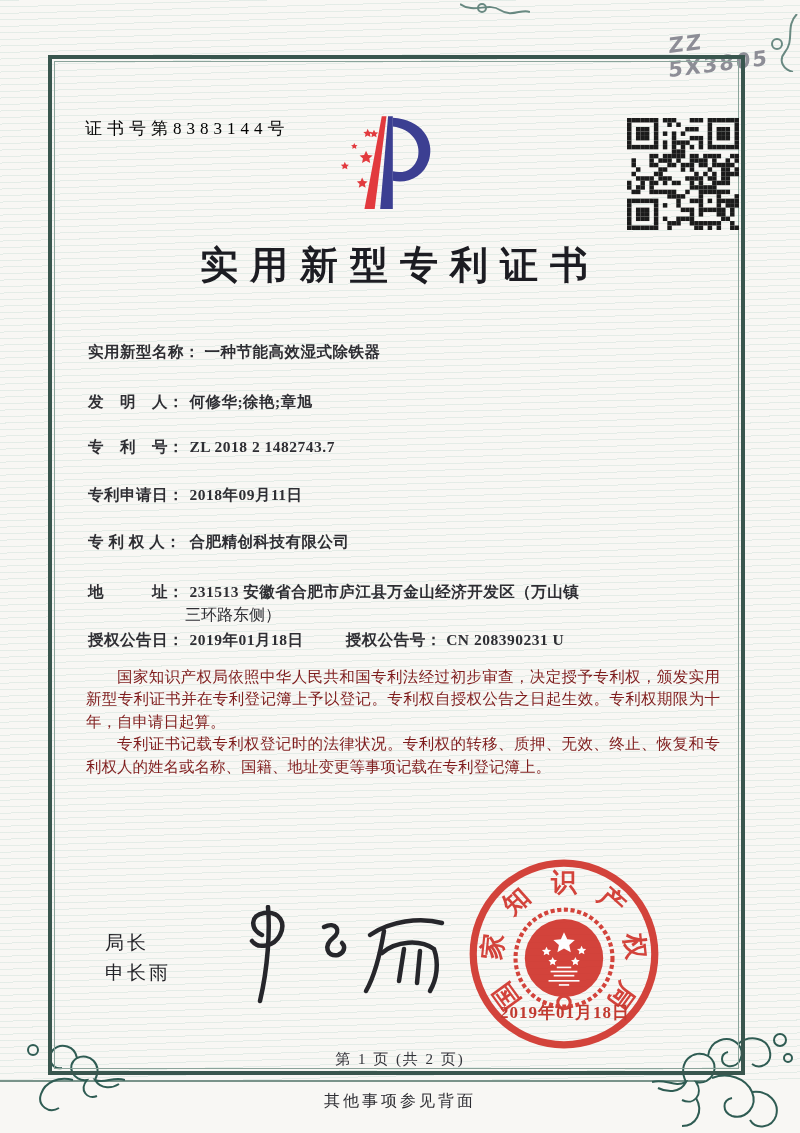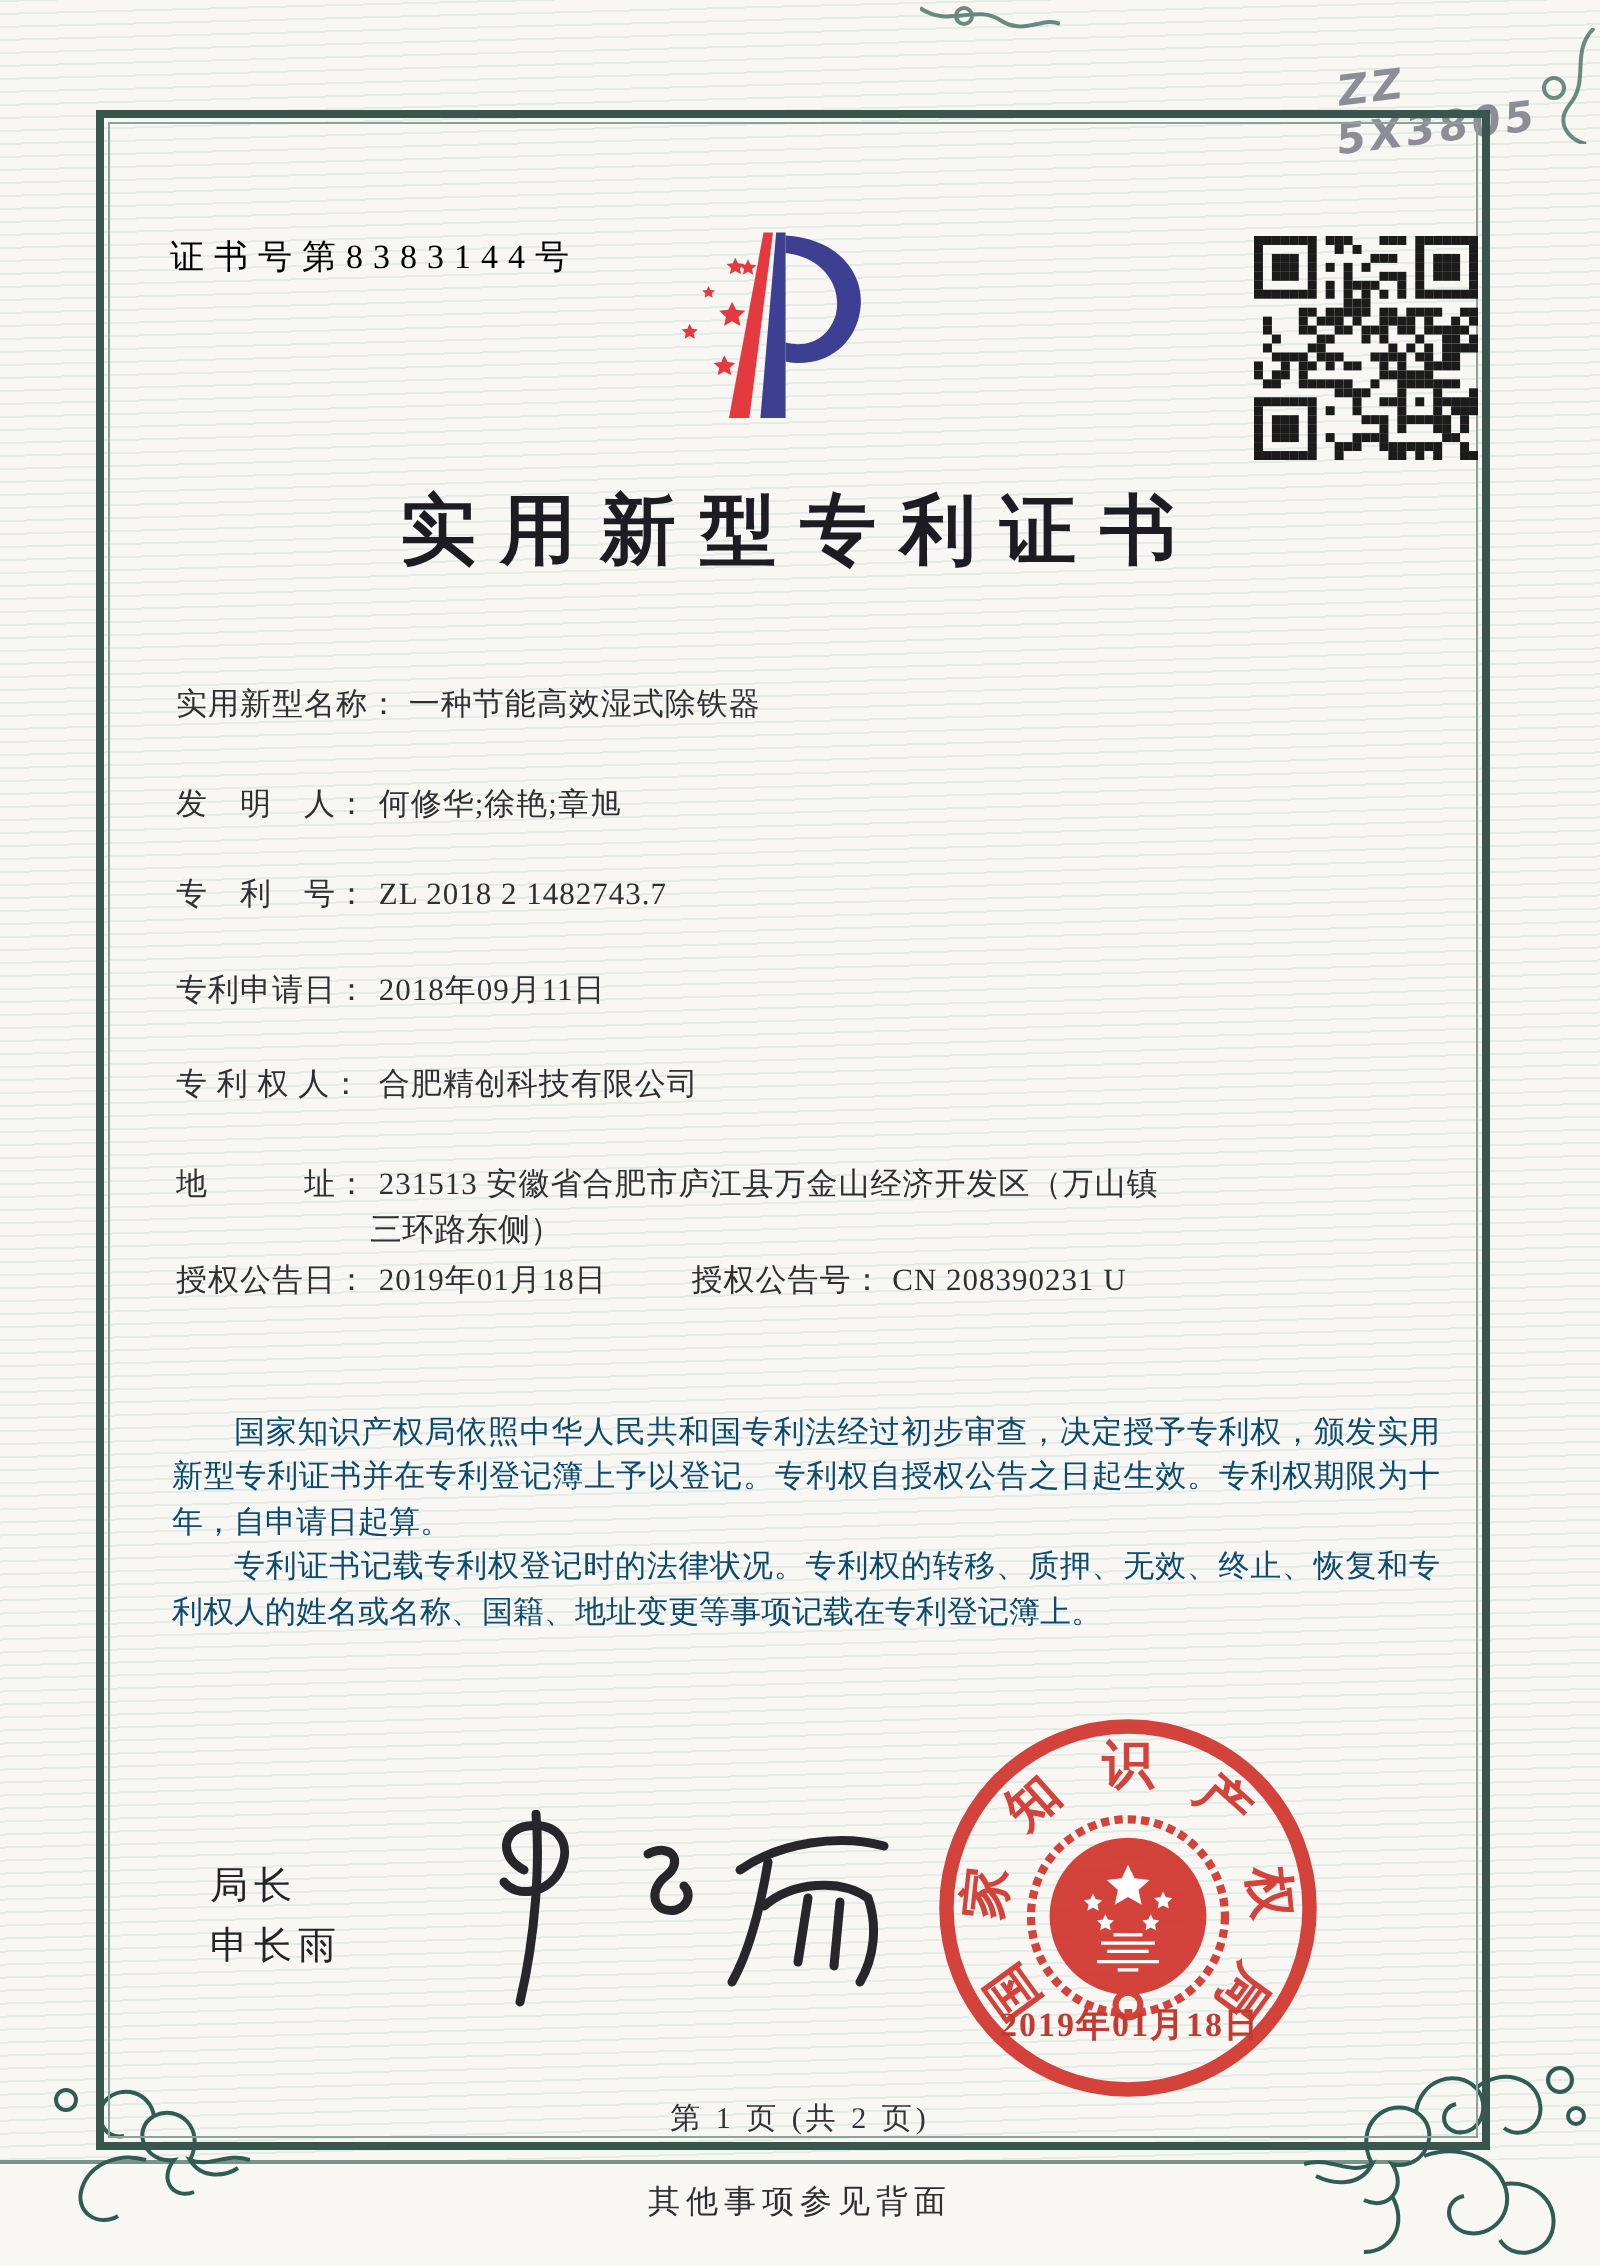--- a/index.html
+++ b/index.html
@@ -14,29 +14,29 @@
   .edge-line{position:absolute;left:0;top:1080px;width:705px;height:2px;
     background:rgba(52,94,82,.65);}
   
   .frame{position:absolute;left:48px;top:55px;width:697px;height:1020px;
     border:4px solid #39564e;box-sizing:border-box;}
   .frame-inner{position:absolute;inset:2px;border:1px solid #8aa39a;}
   .abs{position:absolute;}
   .cert-no{left:85px;top:117px;font-size:17px;letter-spacing:5px;color:#000000;}
   .title{left:0;right:0;top:240px;text-align:center;font-size:38px;font-weight:bold;
     letter-spacing:12px;color:#1c1c22;}
-  .row{font-size:15.5px;color:#2e2e33;white-space:nowrap;letter-spacing:.5px;}
+  .row{font-size:15.5px;color:#2e2e33;white-space:nowrap;letter-spacing:.5px;font-weight:bold;}
   .row .label{display:inline-block;min-width:97px;}
   .r1{left:88px;top:342px;} .r2{left:88px;top:392px;} .r3{left:88px;top:437px;}
   .r4{left:88px;top:485px;} .r5{left:88px;top:532px;} .r6{left:88px;top:582px;}
   .r6b{left:185px;top:605px;font-size:16px;color:#2e2e33;}
   .r7{left:88px;top:630px;}
   .gap2{margin-left:38px;}
   .paras{left:86px;top:666px;width:634px;font-size:15.5px;line-height:1.45;
-    text-align:justify;color:#0c4a6e;margin-top:40px;}
+    text-align:justify;color:#7f1d1d;}
   .paras p{margin:0;text-indent:2em;}
   .officer-title{left:105px;top:930px;font-size:19px;letter-spacing:3px;color:#232328;}
   .officer-name{left:105px;top:960px;font-size:19px;letter-spacing:3px;color:#232328;}
   .sig{left:228px;top:905px;}
   .seal{left:466px;top:856px;opacity:.92;}
   .seal-date{left:470px;top:1001px;width:190px;text-align:center;font-size:17px;
     color:#c23a30;letter-spacing:1px;font-weight:bold;}
   .page-info{left:0;right:0;top:1050px;text-align:center;font-size:15px;color:#33333a;letter-spacing:2px;}
   .back-note{left:0;right:0;top:1091px;text-align:center;font-size:16px;color:#2e2e33;letter-spacing:3px;}
   .hand{left:668px;top:26px;font-size:21px;color:#8d8d96;letter-spacing:2px;

